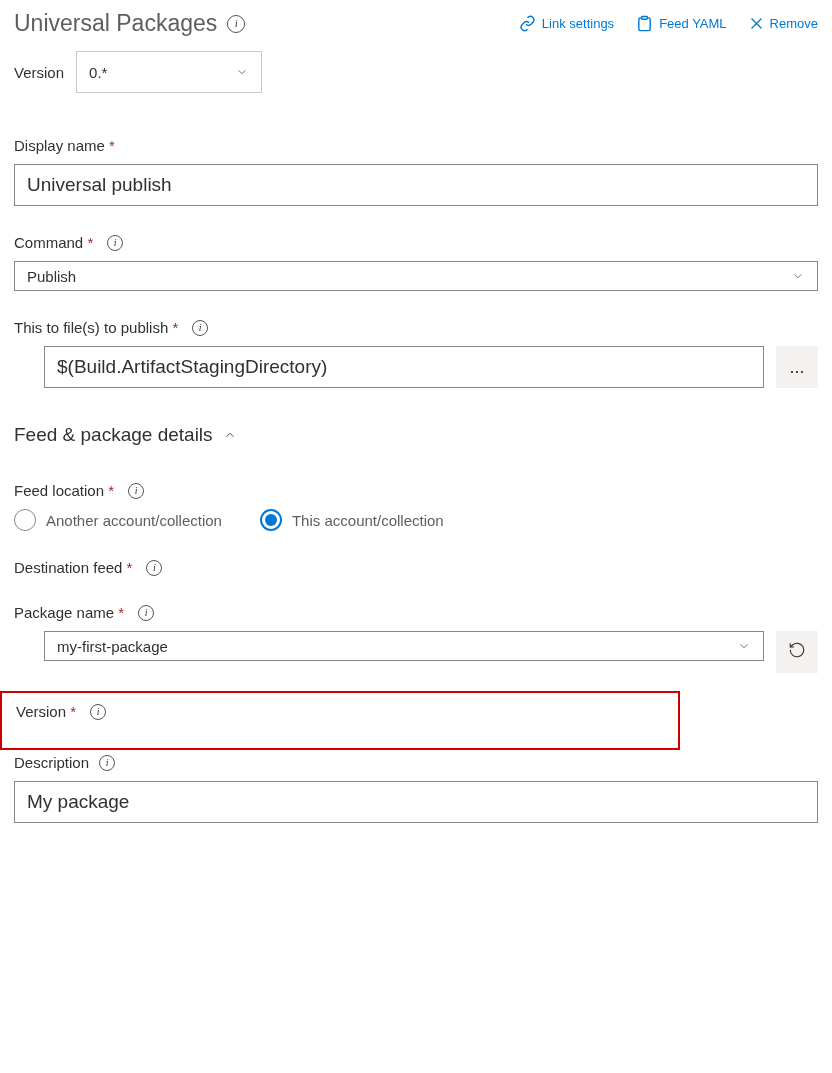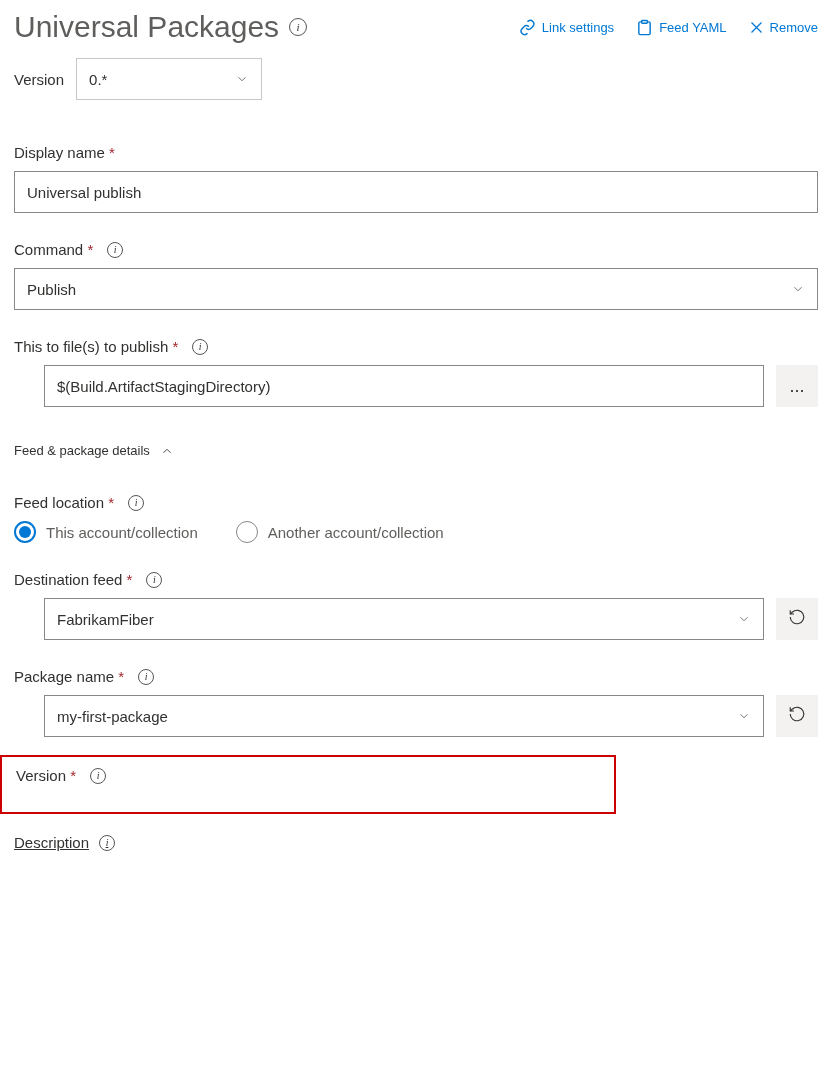--- a/index.html
+++ b/index.html
@@ -13,21 +13,21 @@
     width: 832px;
   }
   .header-row {
     display: flex;
     align-items: center;
     justify-content: space-between;
     margin-bottom: 14px;
   }
   .title-group { display: flex; align-items: center; gap: 10px; }
   .title {
-    font-size: 30px;
+    font-size: 23px;
     font-weight: 400;
     color: #605e5c;
   }
   .info-icon {
     display: inline-flex;
     width: 18px; height: 18px;
     border: 1.5px solid #555;
     border-radius: 50%;
     align-items: center; justify-content: center;
     font-size: 11px;
@@ -45,82 +45,82 @@
     color: #0078d4;
     cursor: pointer;
     font-size: 13px;
   }
   .link-icon { display: inline-flex; }
   .version-row { display: flex; align-items: center; gap: 12px; margin-bottom: 44px;}
   .version-label { font-size: 15px; color: #323130; }
   .dropdown {
     border: 1px solid #c8c8c8;
     background: #fff;
-    height: 42px;
+    height: 30px;
     display: flex;
     align-items: center;
     justify-content: space-between;
     padding: 0 12px;
     width: 100%;
     cursor: pointer;
   }
   .dropdown.small { width: 186px; height: 42px; }
   .chevron { display:inline-flex; }
   .field { margin-bottom: 28px; }
   .field-label {
     display: flex; align-items: center; gap: 14px;
     font-size: 15px; margin-bottom: 10px;
   }
   .required { color: #a4262c; }
   .text-input {
     width: 100%;
     height: 42px;
     border: 1px solid #8a8886;
     padding: 0 12px;
-    font-size: 15px;
+    font-size: 19px;
     font-family: inherit;
     color: #323130;
     outline: none;
   }
   .select-box {
     border: 1px solid #8a8886;
   }
   .row-with-btn { display: flex; gap: 12px; align-items: stretch; padding-left: 30px; }
   .row-with-btn .text-input,
   .row-with-btn .dropdown { flex: 1; }
   .side-btn {
     width: 42px; height: 42px;
     background: #f3f2f1;
     display: flex; align-items: center; justify-content: center;
     cursor: pointer;
     font-size: 18px;
     color: #323130;
   }
   .section-header {
     display: flex; align-items: center; gap: 10px;
-    font-size: 13px; font-weight: 400;
+    font-size: 19px; font-weight: 400;
     padding: 8px 0;
     margin-bottom: 28px;
     cursor: pointer;
   }
   .radio-row { display:flex; gap:38px; margin-top: 10px; }
   .radio-item { display:inline-flex; align-items:center; gap:10px; cursor:pointer; color:#605e5c; font-size:15px;}
   .radio-outer {
     width: 22px; height: 22px; border-radius:50%;
     border: 1.5px solid #8a8886;
     display:flex; align-items:center; justify-content:center;
     flex-shrink:0;
   }
   .radio-outer.selected { border-color: #0078d4; border-width:2px; }
   .radio-inner { width:12px; height:12px; border-radius:50%; background:#0078d4; }
   .highlight-box {
     border: 2px solid #cc0000;
     padding: 10px 14px 18px 14px;
-    margin: 0 -14px 20px -14px;
-    width: 616px;
+    margin: 0 -14px 4px -14px;
+    width: 680px;
   }
   .gap-top { margin-top: 4px; }
 </style>
 </head>
 <body>
 
 <div class="header-row">
   <div class="title-group">
     <span class="title">Universal Packages</span>
     <span class="info-icon">i</span>
@@ -224,96 +224,79 @@
 <div class="field">
   <div class="field-label">
     <span>
       <span>Feed location</span>
       <span class="required"> *</span>
     </span>
     <span class="info-icon small">i</span>
   </div>
   <div class="radio-row gap-top">
     <span class="radio-item">
+      <span class="radio-outer"></span>
+      <span>Another account/collection</span>
+    </span>
+    <span class="radio-item">
       <span class="radio-outer selected">
           <span class="radio-inner"></span>
         </span>
       <span>This account/collection</span>
     </span>
-    <span class="radio-item">
-      <span class="radio-outer"></span>
-      <span>Another account/collection</span>
-    </span>
   </div>
 </div>
 
 <div class="field">
   <div class="field-label">
     <span>
       <span>Destination feed</span>
+      <span class="required"> *</span>
+    </span>
+    <span class="info-icon small">i</span>
+  </div>
+</div>
+
+<div class="field" style="margin-bottom:18px;">
+  <div class="field-label">
+    <span>
+      <span>Package name</span>
       <span class="required"> *</span>
     </span>
     <span class="info-icon small">i</span>
   </div>
   <div class="row-with-btn">
     <div class="dropdown select-box">
-      <span>FabrikamFiber</span>
+      <span>my-first-package</span>
       <span class="chevron">
         <svg width="14" height="14" viewBox="0 0 24 24" fill="none" stroke="#605e5c" stroke-width="1.5">
             <polyline points="6 9 12 15 18 9"></polyline>
           </svg>
       </span>
     </div>
     <div class="side-btn">
       <span>
         <svg width="18" height="18" viewBox="0 0 24 24" fill="none" stroke="#323130" stroke-width="1.5">
             <path d="M3 12a9 9 0 1 0 3-6.7L3 8"></path>
             <polyline points="3 3 3 8 8 8"></polyline>
           </svg>
       </span>
     </div>
   </div>
 </div>
 
-<div class="field" style="margin-bottom:18px;">
-  <div class="field-label">
-    <span>
-      <span>Package name</span>
-      <span class="required"> *</span>
-    </span>
-    <span class="info-icon small">i</span>
-  </div>
-  <div class="row-with-btn">
-    <div class="dropdown select-box">
-      <span>my-first-package</span>
-      <span class="chevron">
-        <svg width="14" height="14" viewBox="0 0 24 24" fill="none" stroke="#605e5c" stroke-width="1.5">
-            <polyline points="6 9 12 15 18 9"></polyline>
-          </svg>
-      </span>
-    </div>
-    <div class="side-btn">
-      <span>
-        <svg width="18" height="18" viewBox="0 0 24 24" fill="none" stroke="#323130" stroke-width="1.5">
-            <path d="M3 12a9 9 0 1 0 3-6.7L3 8"></path>
-            <polyline points="3 3 3 8 8 8"></polyline>
-          </svg>
-      </span>
-    </div>
-  </div>
-</div>
-
 <div class="highlight-box">
   <div class="field-label">
     <span>
       <span>Version</span>
       <span class="required"> *</span>
     </span>
     <span class="info-icon small">i</span>
   </div>
 </div>
 
-<div class="field" style="margin-bottom:0;text-decoration:underline;">
+<div class="field" style="margin-bottom:0;">
   <div class="field-label">
     <span>Description</span>
     <span class="info-icon small" style="margin-left:-4px">i</span>
   </div>
+  <input class="text-input" type="text" value="My package" style="">
 </div>
 
 </body></html>

